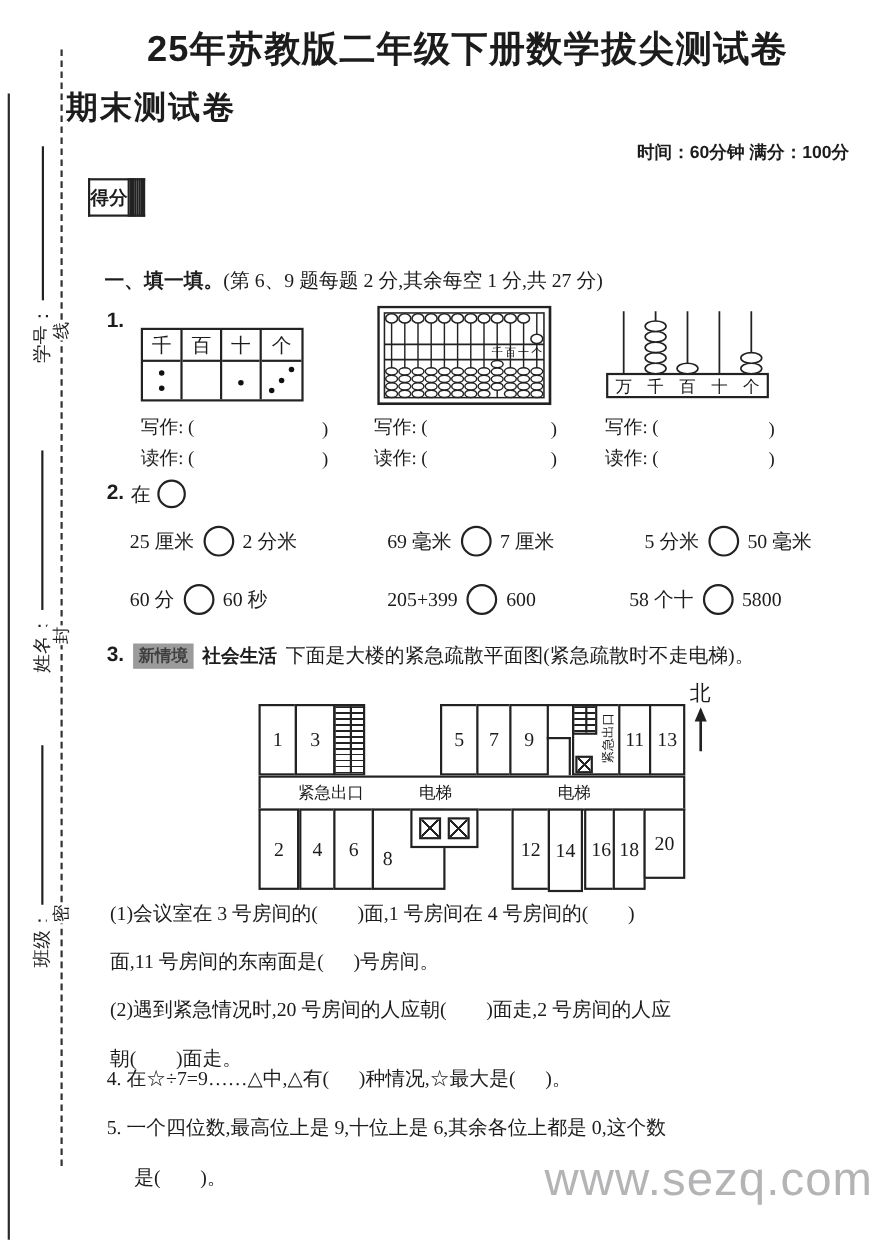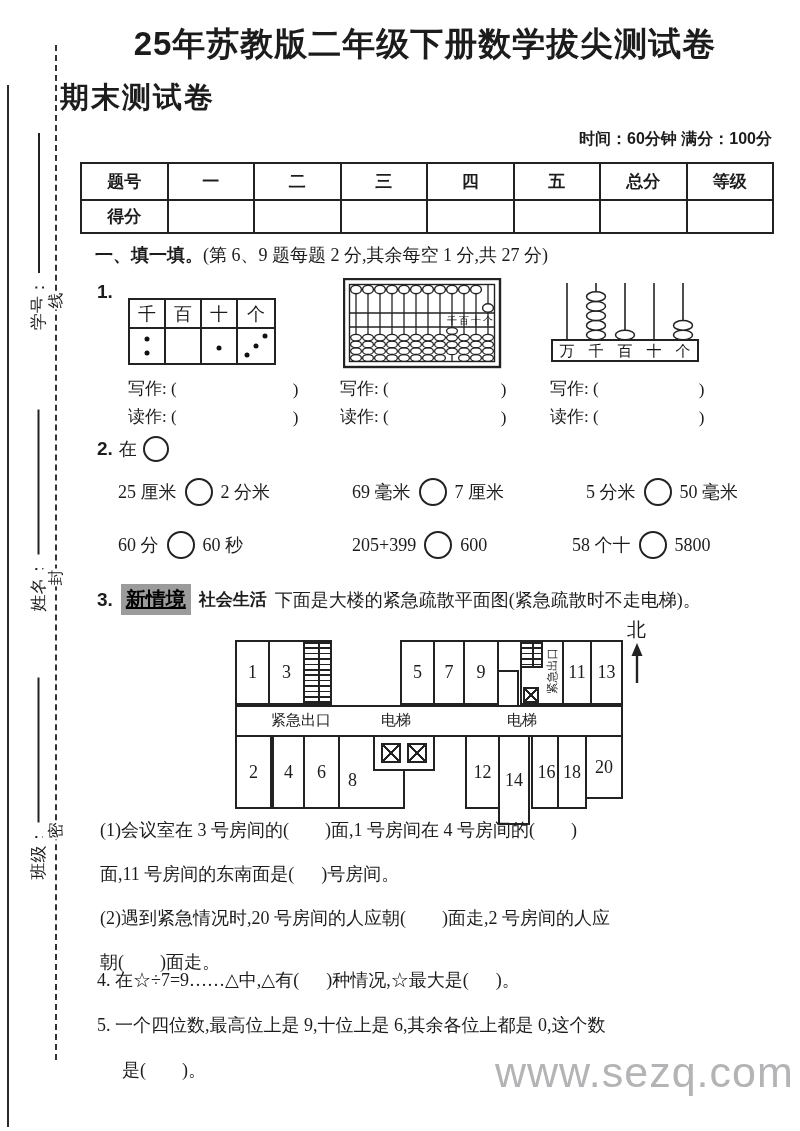--- a/index.html
+++ b/index.html
@@ -48,22 +48,22 @@
   .wr-line { display:flex; align-items:flex-end; font-size:17px; }
   .wr-line .gap { display:inline-block; }
 
   
   .cmp-circle { display:inline-block; width:28px; height:28px; border:2px solid #222; border-radius:50%; }
   .cmp-item { display:flex; align-items:center; gap:8px; font-size:18px; }
   .q2-prompt { display:flex; align-items:center; gap:6px; font-size:18px; }
 
   
   .q3-head { left:97px; top:584px; display:flex; align-items:center; gap:8px; font-size:18px; }
-  .badge { background:#9b9b9b; color:#000000; font-family:"Liberation Sans","DejaVu Sans",sans-serif;
-    font-size:20px; font-weight:700; padding:2px 5px;text-decoration:underline; }
+  .badge { background:#9b9b9b; color:#404040; font-family:"Liberation Sans","DejaVu Sans",sans-serif;
+    font-size:15px; font-weight:700; padding:2px 5px; }
   .tagbold { font-family:Liberation Sans, sans-serif; font-weight:700; font-size:17px; }
 
   
   #floor-plan { left:235px; top:633px; width:388px; height:176px; }
   .fp-cell { position:absolute; border:2px solid #222; display:flex; align-items:center; justify-content:center;
     font-size:18px; background:#fff; }
   .fp-hatch { position:absolute; border:2px solid #222;
     background:repeating-linear-gradient(to bottom,#222 0 1.6px,transparent 1.6px 5.4px); }
   .fp-hatch i { position:absolute; left:50%; top:0; bottom:0; border-left:2px solid #222; }
   .fp-label { position:absolute; font-size:15px; white-space:nowrap; }
@@ -108,30 +108,20 @@
 <span class="abs seal-char" style="left:47px;top:287px;">线</span>
 <span class="abs seal-char" style="left:47px;top:564px;">封</span>
 <span class="abs seal-char" style="left:47px;top:817px;">密</span>
 
 <div class="abs title1">25年苏教版二年级下册数学拔尖测试卷</div>
 <div class="abs title2">期末测试卷</div>
 <div class="abs meta">时间：60分钟  满分：100分</div>
 
 <table class="abs score-table">
   <tbody id="score-table-body">
-      <tr>
-        <td style="width: 86.5px;">题号</td>
-        <td style="width: 86.5px;">一</td>
-        <td style="width: 86.5px;">二</td>
-        <td style="width: 86.5px;">三</td>
-        <td style="width: 86.5px;">四</td>
-        <td style="width: 86.5px;">五</td>
-        <td style="width: 86.5px;">总分</td>
-        <td style="width: 86.5px;">等级</td>
-      </tr>
       <tr>
         <td>得分</td>
         <td></td>
         <td></td>
         <td></td>
         <td></td>
         <td></td>
         <td></td>
         <td></td>
       </tr>
@@ -373,21 +363,21 @@
     <div class="fp-cell" style="left: 355px; top: 7px; width: 33px; height: 65px;">13</div>
     <div class="fp-cell" style="left: 0px; top: 72px; width: 388px; height: 32px;"></div>
     <div class="fp-label" style="left: 36px; top: 78px;">紧急出口</div>
     <div class="fp-label" style="left: 146px; top: 78px;">电梯</div>
     <div class="fp-label" style="left: 272px; top: 78px;">电梯</div>
     <div class="fp-cell" style="left: 0px; top: 102px; width: 37px; height: 74px;">2</div>
     <div class="fp-cell" style="left: 37px; top: 102px; width: 33px; height: 74px;">4</div>
     <div class="fp-cell" style="left: 68px; top: 102px; width: 37px; height: 74px;">6</div>
     <div class="fp-cell" style="left: 103px; top: 102px; width: 67px; height: 74px; justify-content: flex-start; align-items: flex-end; padding: 0px 0px 16px 8px;">8</div>
     <div class="fp-cell" style="left: 230px; top: 102px; width: 35px; height: 74px;">12</div>
-    <div class="fp-cell" style="left: 263px; top: 102px; width: 32px; height: 90px;">14</div>
+    <div class="fp-cell" style="left: 263px; top: 102px; width: 32px; height: 76px;">14</div>
     <div class="fp-cell" style="left: 296px; top: 102px; width: 31px; height: 74px;">16</div>
     <div class="fp-cell" style="left: 322px; top: 102px; width: 30px; height: 74px;">18</div>
     <div class="fp-cell" style="left: 350px; top: 102px; width: 38px; height: 64px;">20</div>
     <div style="position: absolute; left: 138px; top: 102px; width: 62px; height: 36px; border: 2px solid rgb(34, 34, 34); background: rgb(255, 255, 255); display: flex; align-items: center; justify-content: center; gap: 6px;">
       <div class="xbox"></div>
       <div class="xbox"></div>
     </div>
   </div>
 <div class="abs" style="left:627px;top:617px;font-size:19px;">北</div>
 <svg class="abs" width="18" height="42" style="left:628px;top:643px;">

